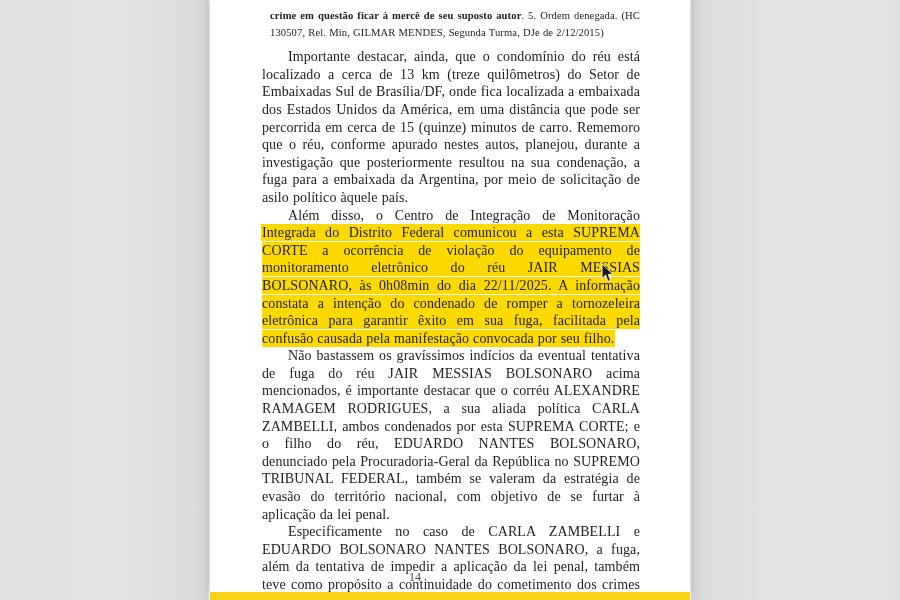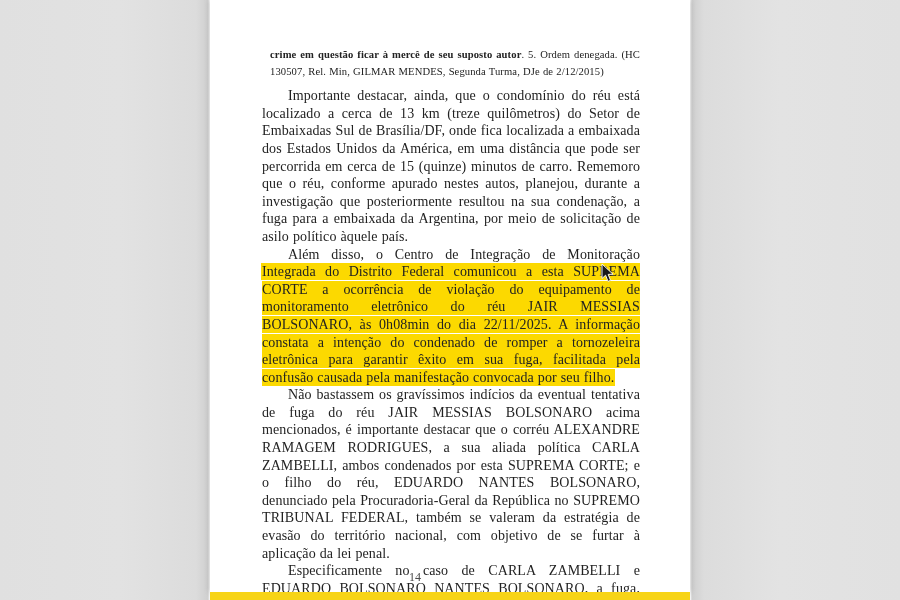--- a/index.html
+++ b/index.html
@@ -60,21 +60,20 @@
     text-align: justify;
     color: #262626;
     letter-spacing: 0.1px;
     word-spacing: 0.4px;
   }
   p.indent { text-indent: 26px; }
   p.quote {
     font-size: 10.6px;
     line-height: 16.6px;
     margin-left: 8px;
-    margin-top: 39px;
   }
   .bold { font-weight: bold; }
   .gap { height: 7px; }
 
   
   .hl {
     background-color: #f7d600;
     box-shadow: 0 0 0 1px #f7d600;
   }
 

